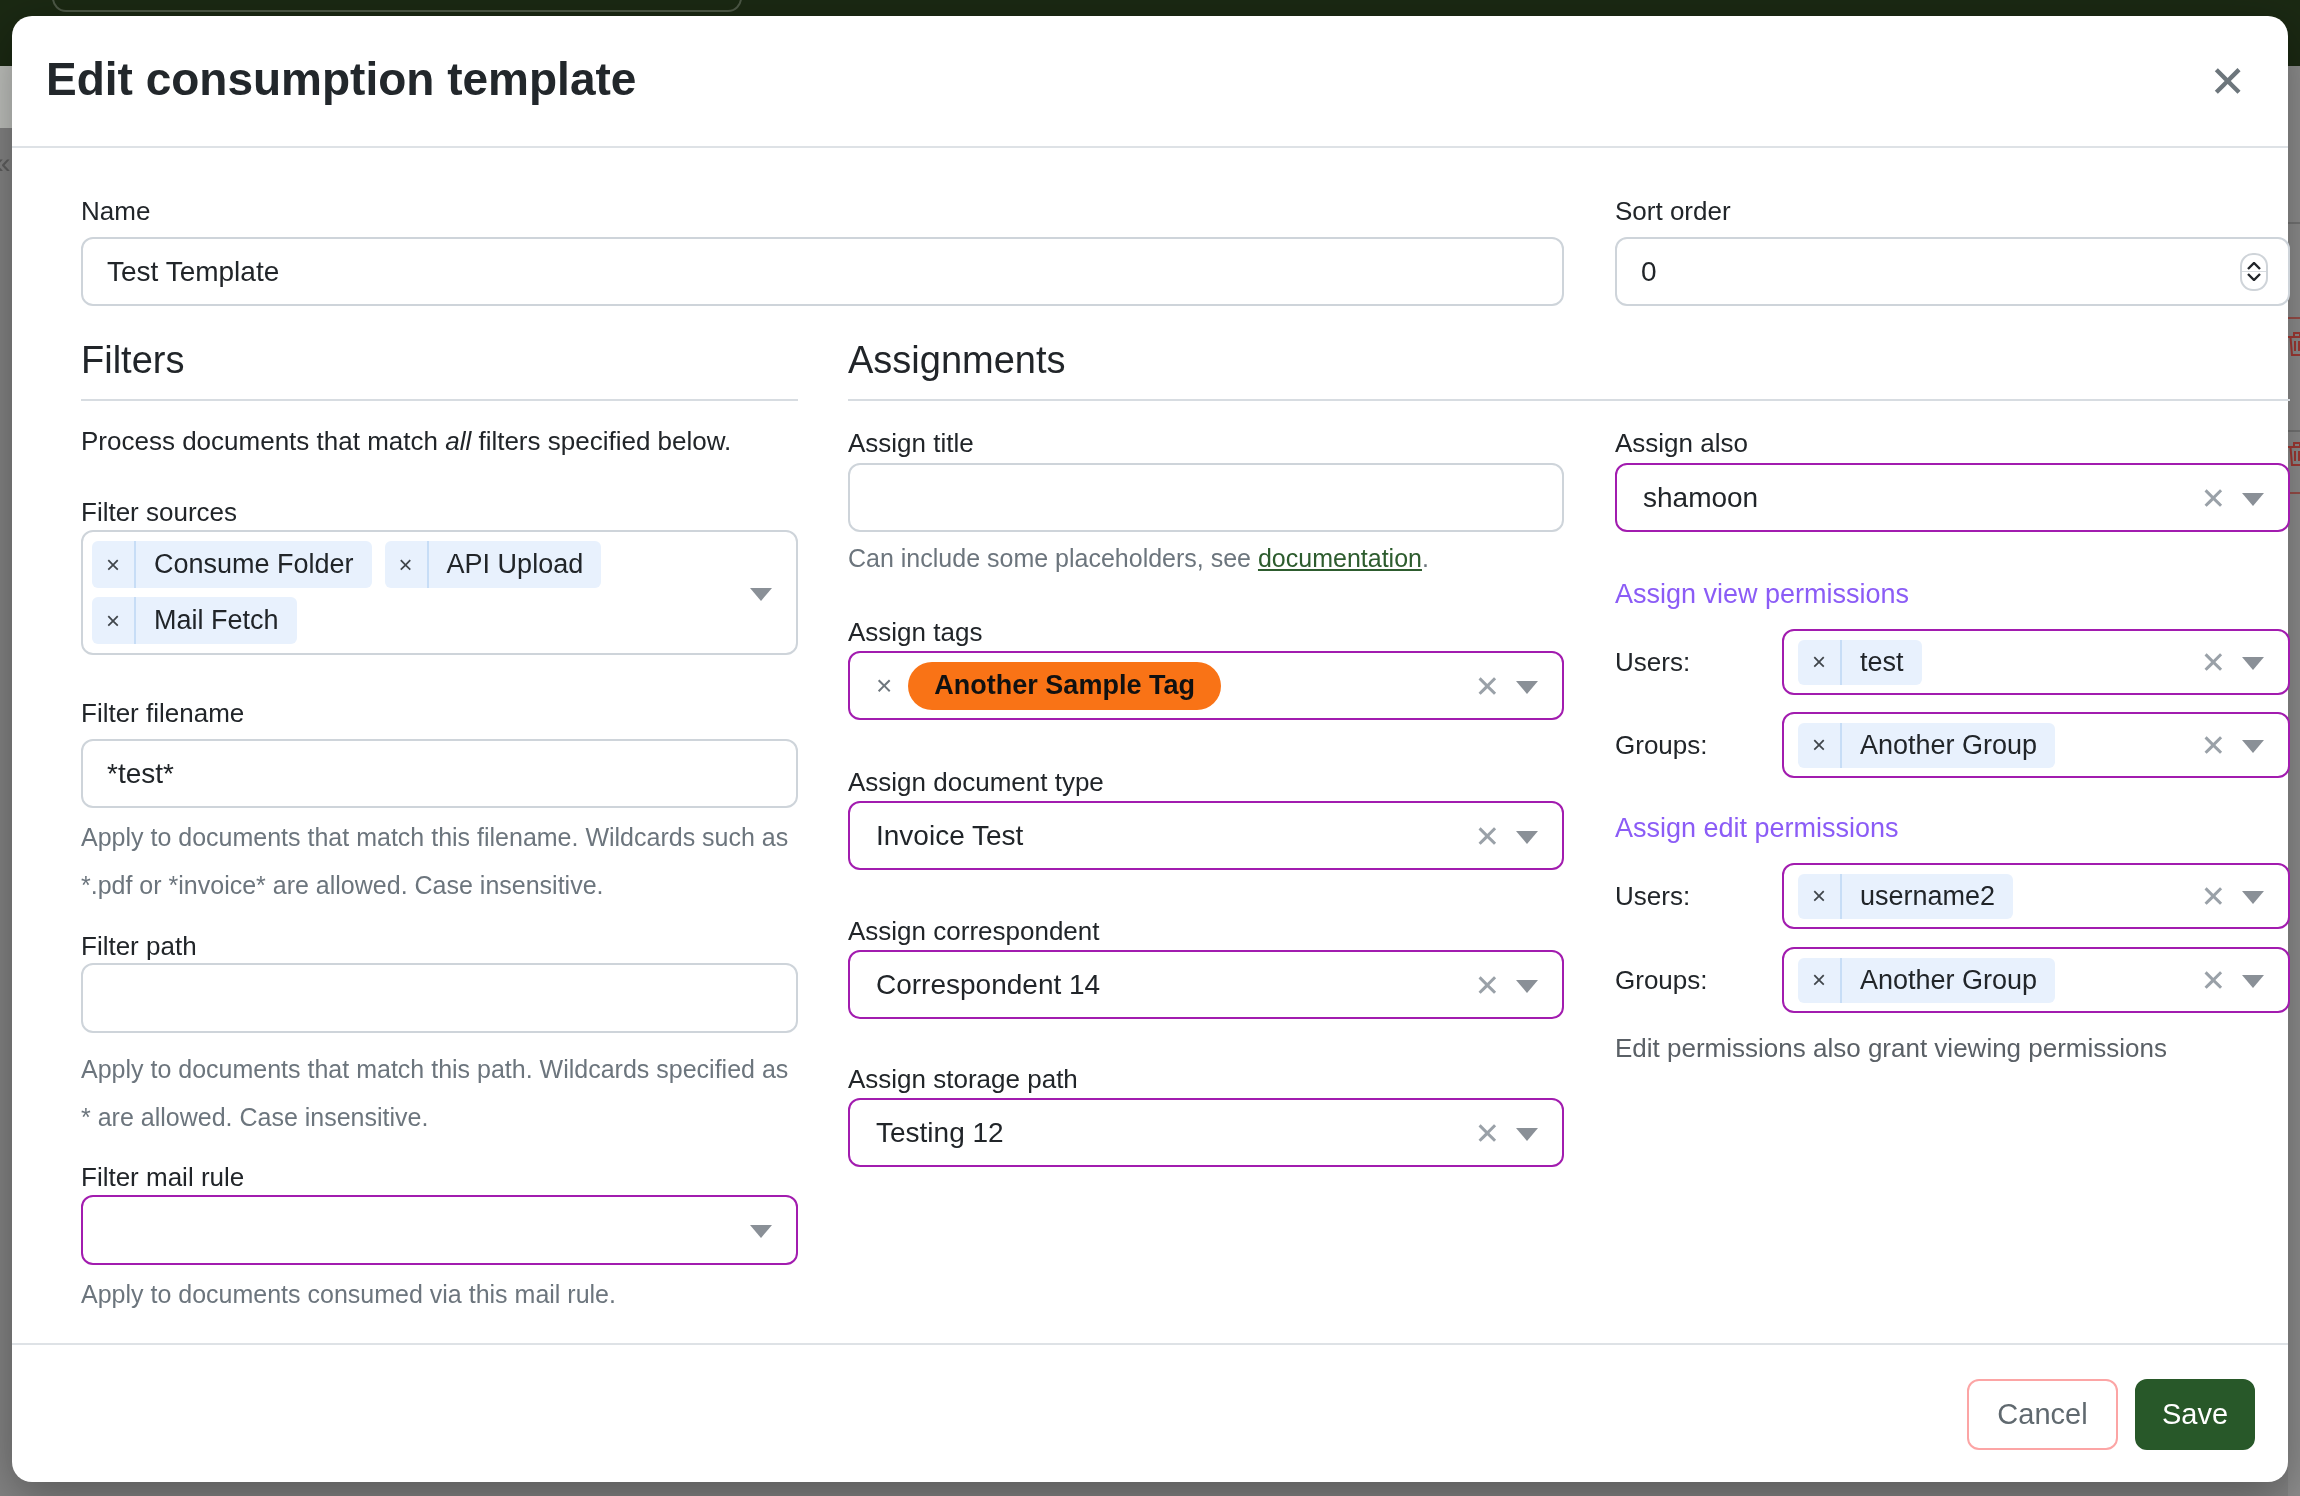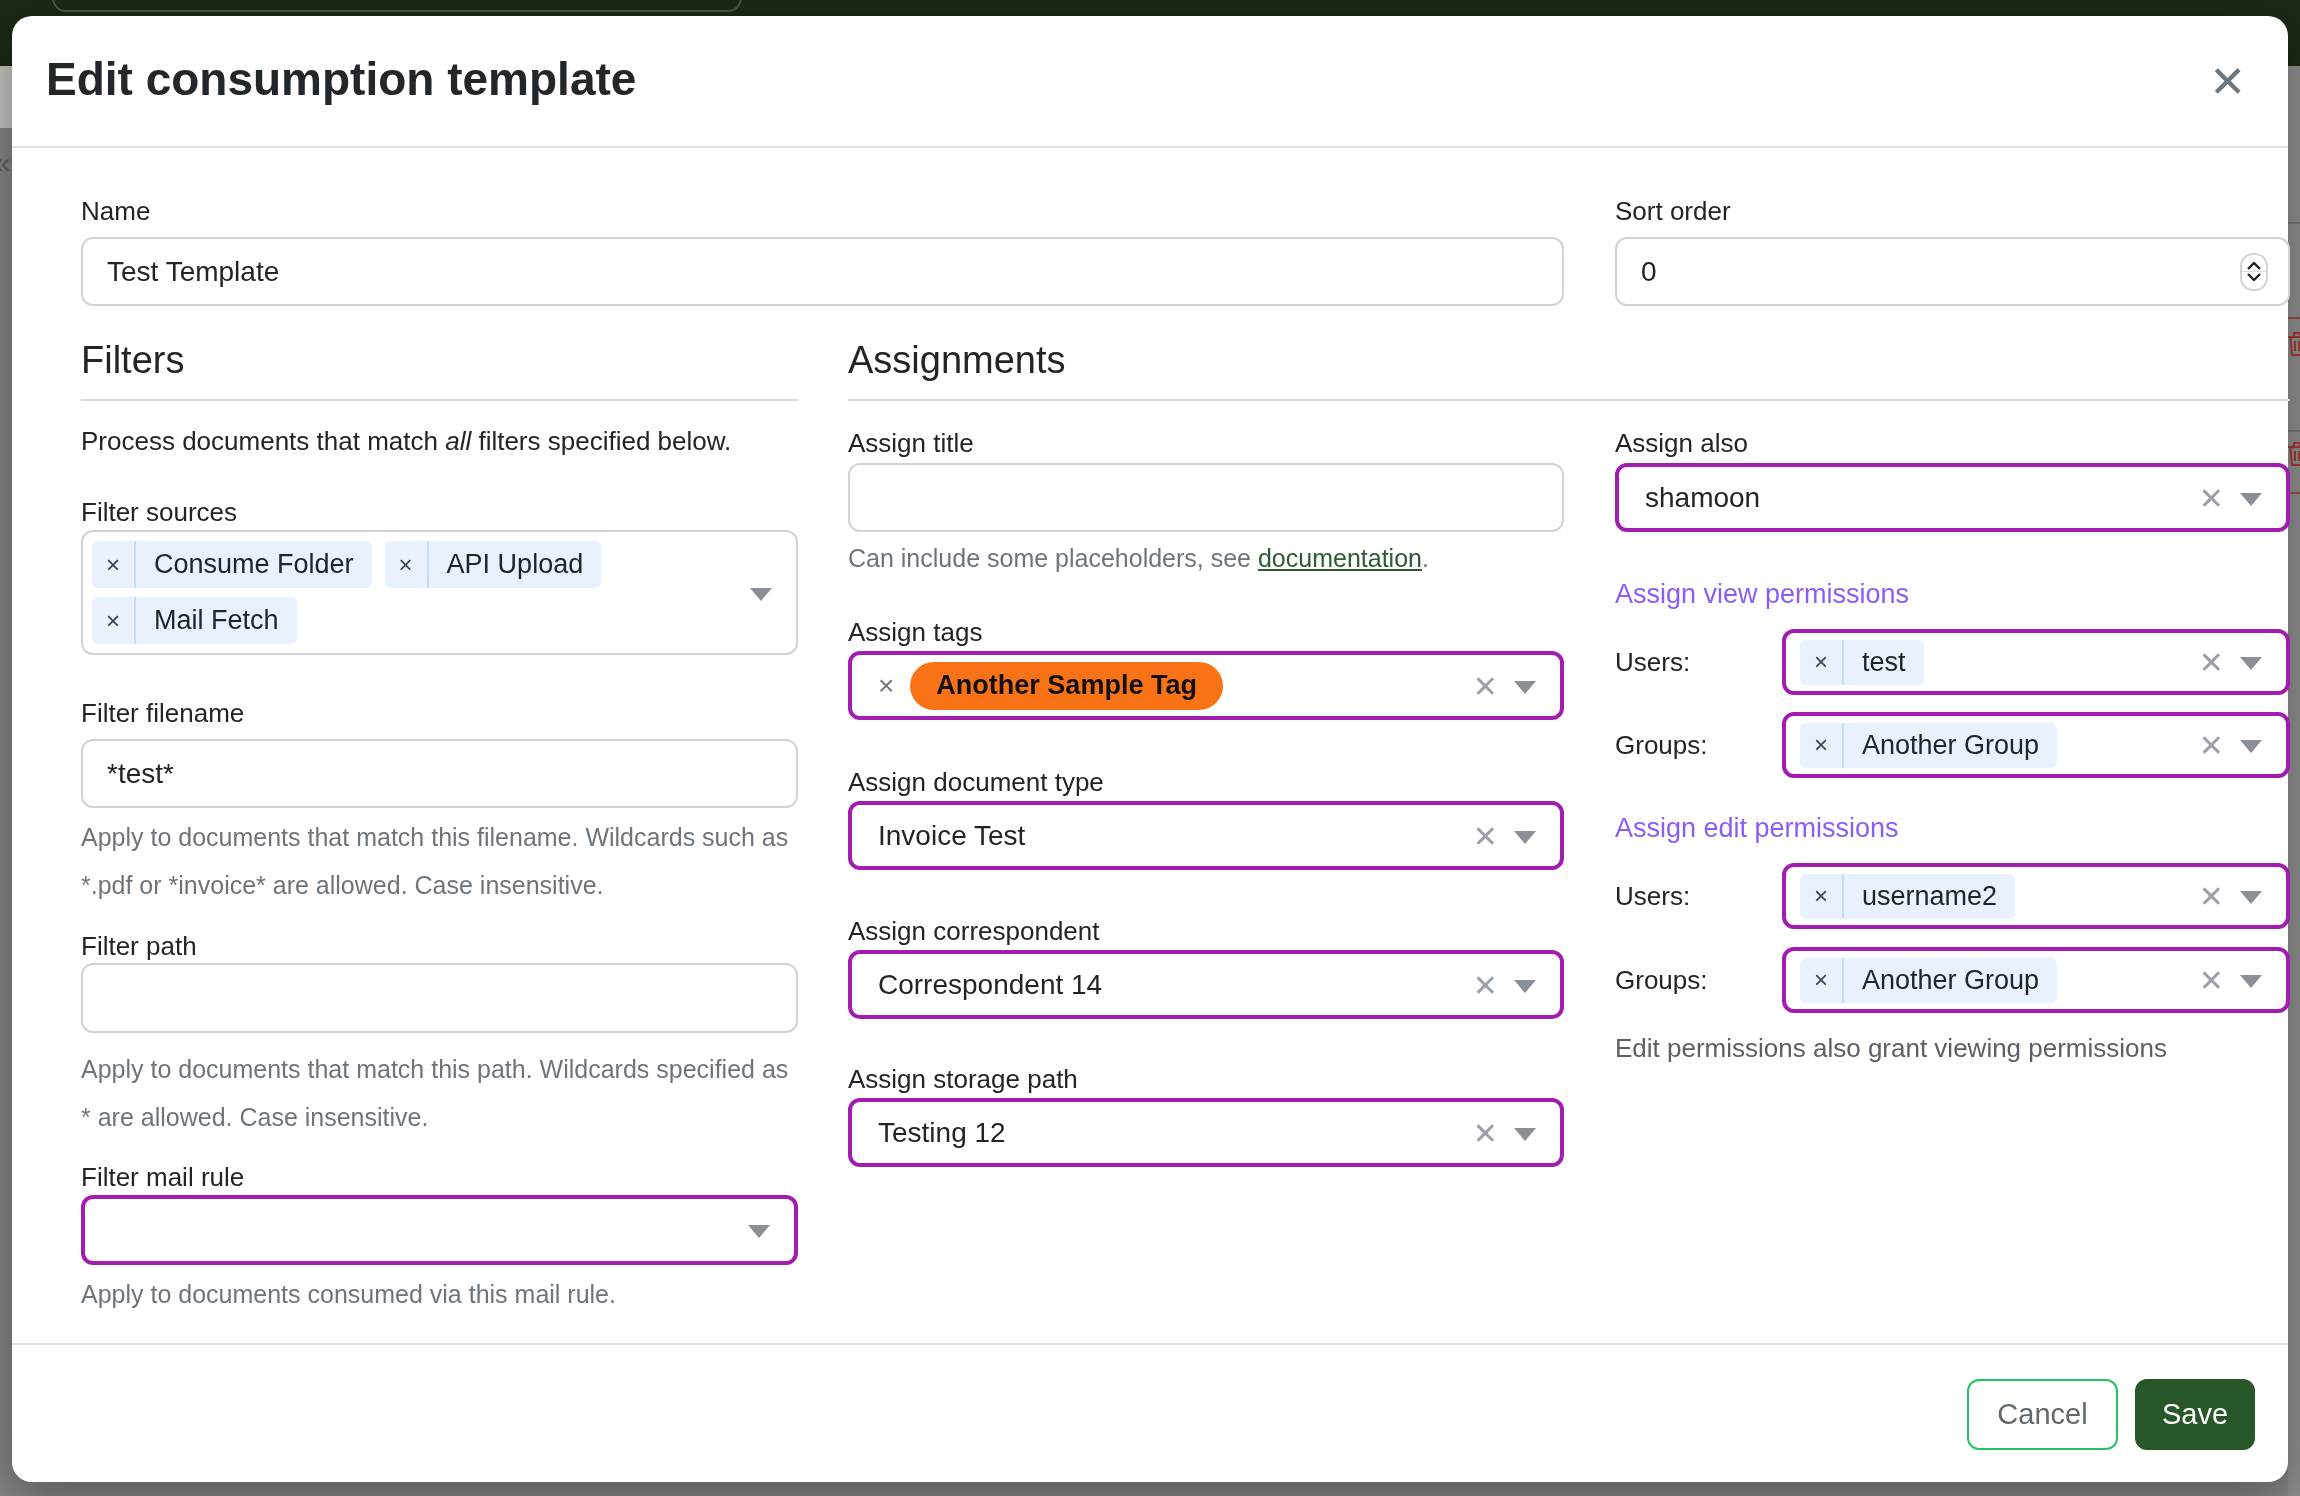--- a/index.html
+++ b/index.html
@@ -22,34 +22,34 @@
            border-radius:20px; box-shadow:0 14px 50px rgba(0,0,0,0.35); }
   .modal-header { position:relative; height:132px; border-bottom:2px solid #dee2e6; }
   .modal-title { position:absolute; left:34px; top:36px; font-size:46px; font-weight:600; color:#22272b; }
   .close-btn { position:absolute; right:42px; top:44px; font-size:44px; line-height:44px;
                color:#6d767c; background:none; border:none; cursor:pointer; font-family:inherit; }
 
   .modal-body { position:absolute; top:132px; left:0; right:0; height:1195px;margin-left:35px; }
   .modal-footer { position:absolute; left:0; right:0; top:1327px; height:139px; border-top:2px solid #dee2e6; }
   .footer-btns { position:absolute; right:33px; top:34px; display:flex; gap:17px; }
   .btn { height:71px; border-radius:12px; font-size:29px; font-family:inherit; cursor:pointer; }
-  .btn-cancel { width:151px; background:#fff; border:2px solid #22c55e; color:#60696f; }
+  .btn-cancel { width:151px; background:#fff; border:2px solid #fca5a5; color:#60696f; }
   .btn-save { width:120px; background:#285829; border:2px solid #285829; color:#fff; }
 
   
   .lbl { display:block; font-size:26px; line-height:32px; color:#212529; }
   .inp { display:block; width:100%; height:69px; border:2px solid #ced4da; border-radius:12px;
          font-size:28px; color:#212529; padding:0 24px; font-family:inherit; background:#fff; }
   .help { font-size:25px; line-height:48px; color:#6c757d; }
   .sec-h { font-size:38px; line-height:46px; font-weight:500; color:#212529; }
   .sec-hr { height:2px; background:#d7dce1; border:none; margin-top:16px; }
 
   
   .nsel { position:relative; display:flex; align-items:center; width:100%; min-height:69px;
-          border:4px solid #a21caf; border-radius:12px; background:#fff; padding:0 76px 0 26px; cursor:pointer; }
+          border:2px solid #a21caf; border-radius:12px; background:#fff; padding:0 76px 0 26px; cursor:pointer; }
   .nsel .val { font-size:28px; color:#212529; }
   .nsel .clear { position:absolute; right:62px; top:50%; transform:translateY(-50%);
                  font-size:30px; color:#9aa1a8; background:none; border:none; cursor:pointer; font-family:inherit; }
   .caret { position:absolute; right:24px; top:50%; margin-top:-5px; width:0; height:0;
            border-left:11px solid transparent; border-right:11px solid transparent; border-top:13px solid #8a9097; }
 
   
   .tag { display:inline-flex; align-items:center; background:#e8f1fd; border-radius:6px; height:47px; overflow:hidden; }
   .tag .x { align-self:stretch; display:flex; align-items:center; justify-content:center; width:44px;
             font-size:24px; color:#40464b; border-right:2px solid #c7ddf6; background:none; border-top:none;

